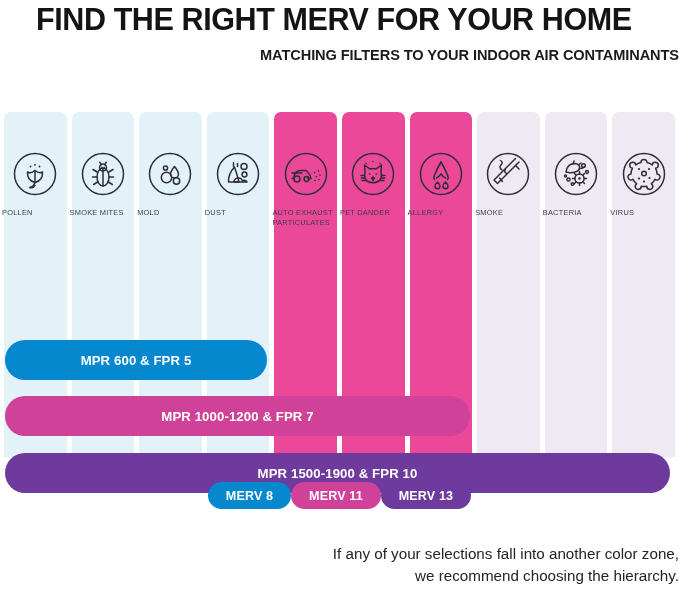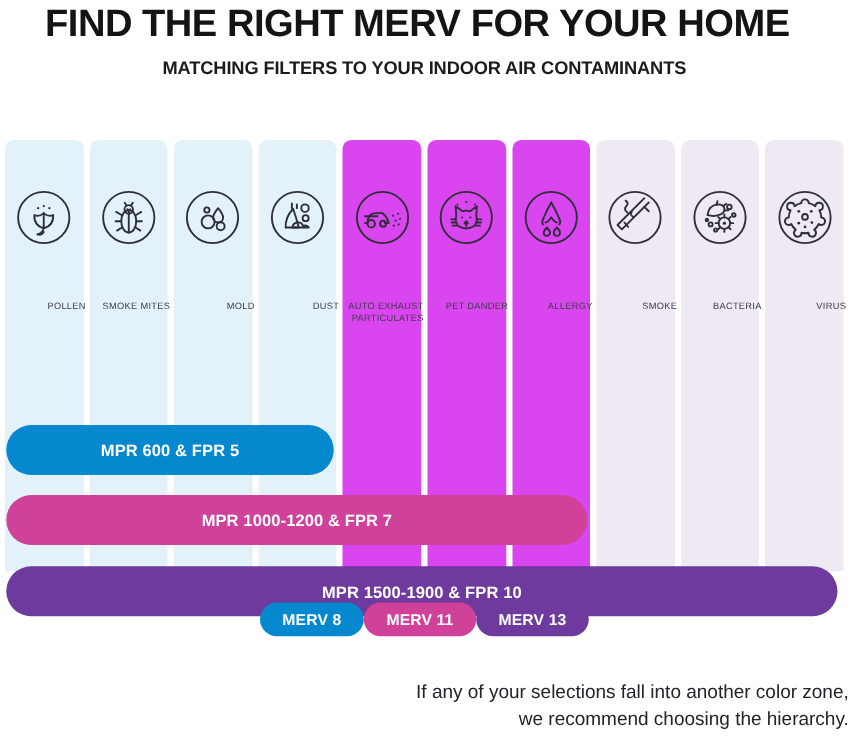--- a/index.html
+++ b/index.html
@@ -32,21 +32,21 @@
     color: #141414;
     white-space: nowrap;
     margin-left: 36px;
   }
 
   .subtitle {
     position: absolute;
     top: 47px;
     left: 0;
     width: 679px;
-    text-align: center;
+    text-align: right;
     font-size: 14.6px;
     font-weight: 700;
     letter-spacing: -0.1px;
     color: #1b1b1b;
     white-space: nowrap;
   }
 
   
   .columns {
     position: absolute;
@@ -59,45 +59,44 @@
   }
 
   .column {
     flex: 1 1 0;
     border-radius: 7px 7px 0 0;
     position: relative;
     background: #e3f1f9;
   }
 
   .column.zone-blue   { background: #e3f1f9; }
-  .column.zone-pink   { background: #d946ef; }
+  .column.zone-pink   { background: #ec4899; }
   .column.zone-purple { background: #efe9f4; }
 
   .col-icon {
     position: absolute;
     top: 40px;
     left: 50%;
     transform: translateX(-50%);
     width: 44px;
     height: 44px;
   }
   .col-icon svg { display: block; width: 44px; height: 44px; }
 
   .col-label {
     position: absolute;
     top: 96px;
     left: -2px;
     right: -2px;
-    text-align: right;
+    text-align: left;
     font-size: 7.4px;
     font-weight: 400;
     letter-spacing: 0.25px;
     line-height: 1.35;
     color: #3c3c46;
-    margin-top: 32px;
   }
 
   
   .bars {
     position: absolute;
     left: 0;
     top: 0;
     width: 677px;
     height: 589px;
     pointer-events: none;

